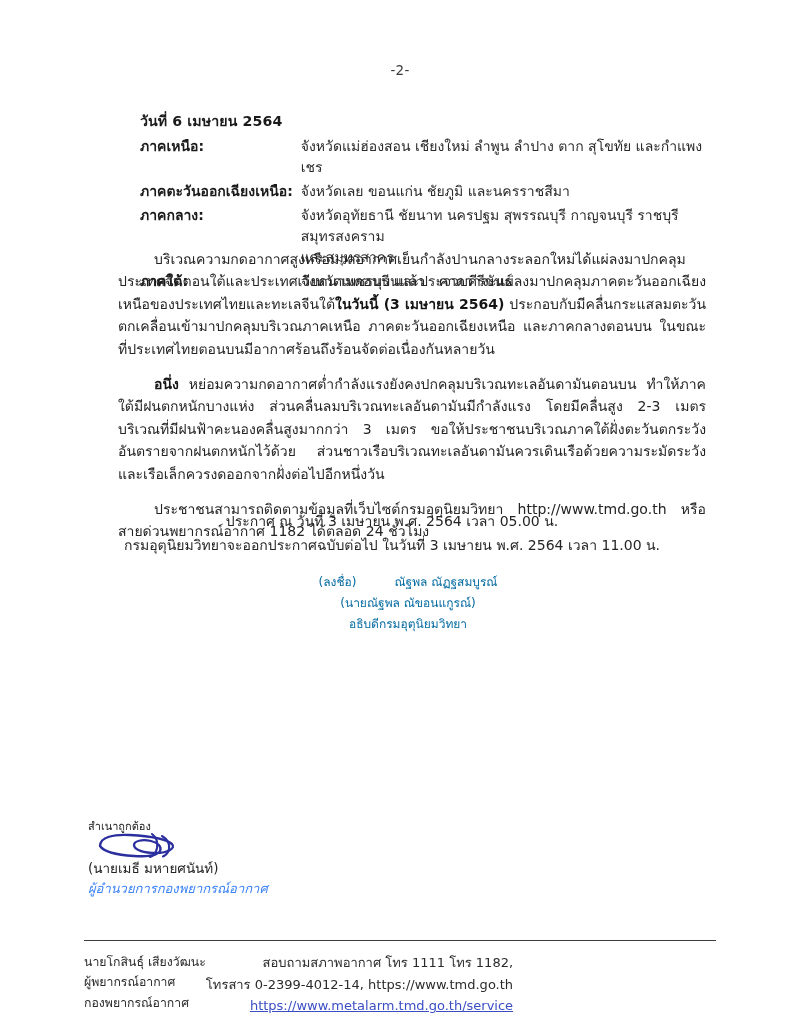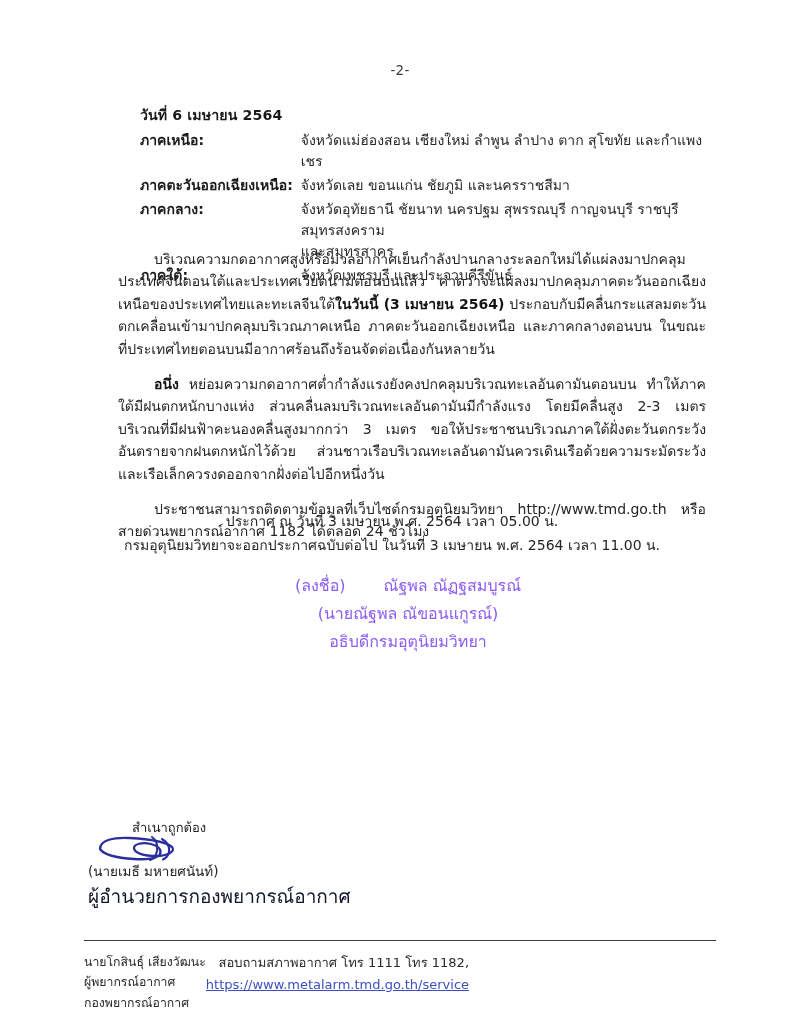--- a/index.html
+++ b/index.html
@@ -33,21 +33,21 @@
     width: 800px;
     text-align: center;
     font-size: 13.5px;
     color: #3a3a3a;
     letter-spacing: 0.3px;
   }
 
   
   .region-block {
     position: absolute;
-    top: 104px;
+    top: 110px;
     left: 140px;
     width: 600px;
   }
   .date-line {
     font-size: 14.2px;
     font-weight: bold;
     color: #1a1a1a;
     margin-bottom: 4px;
     letter-spacing: 0.1px;
   }
@@ -110,60 +110,60 @@
 
   
   .sign-block {
     position: absolute;
     top: 572px;
     left: 0;
     width: 800px;
     text-align: center;
   }
   .sign-row {
-    font-size: 16px;
+    font-size: 12px;
     line-height: 1.75;
-    color: #8b5cf6;
+    color: #0369a1;
     white-space: pre;
     padding-left: 16px;
   }
   .sign-row .paren { display: inline-block; }
   .sign-row .sig-name { display: inline-block; margin-left: 38px; }
 
   
   .copy-block {
     position: absolute;
     top: 820px;
     left: 88px;
     width: 330px;
   }
   .copy-label {
-    font-size: 13px;
+    font-size: 11px;
     color: #242424;
     line-height: 1.3;
     margin-bottom: -4px;
-    margin-left: 44px;
   }
   .copy-sig {
     position: relative;
     height: 30px;
     width: 120px;
     margin: -4px 0 0 6px;
   }
   .copy-sig svg { display: block; }
   .copy-name {
     font-size: 13.5px;
     color: #242424;
     line-height: 1.55;
     margin-top: -2px;
   }
   .copy-title {
-    font-size: 19px;
-    color: #0f172a;
+    font-size: 13px;
+    color: #3b82f6;
     line-height: 1.55;
+    font-style: italic;
   }
 
   
   .footer-rule {
     position: absolute;
     left: 84px;
     top: 940px;
     width: 632px;
     height: 1px;
     background: #3d3d3d;
@@ -267,17 +267,18 @@
 
   <div class="footer-rule"></div>
   <div class="footer">
     <div class="footer-col-left">
       <div>นายโกสินธุ์ เสียงวัฒนะ</div>
       <div>ผู้พยากรณ์อากาศ</div>
       <div>กองพยากรณ์อากาศ</div>
     </div>
     <div class="footer-col-right">
       <div>สอบถามสภาพอากาศ โทร 1111 โทร 1182,</div>
+      <div>โทรสาร 0-2399-4012-14, https://www.tmd.go.th</div>
       <div><a class="footer-link" href="#">https://www.metalarm.tmd.go.th/service</a></div>
     </div>
   </div>
 
 </div>
 
 </body></html>

